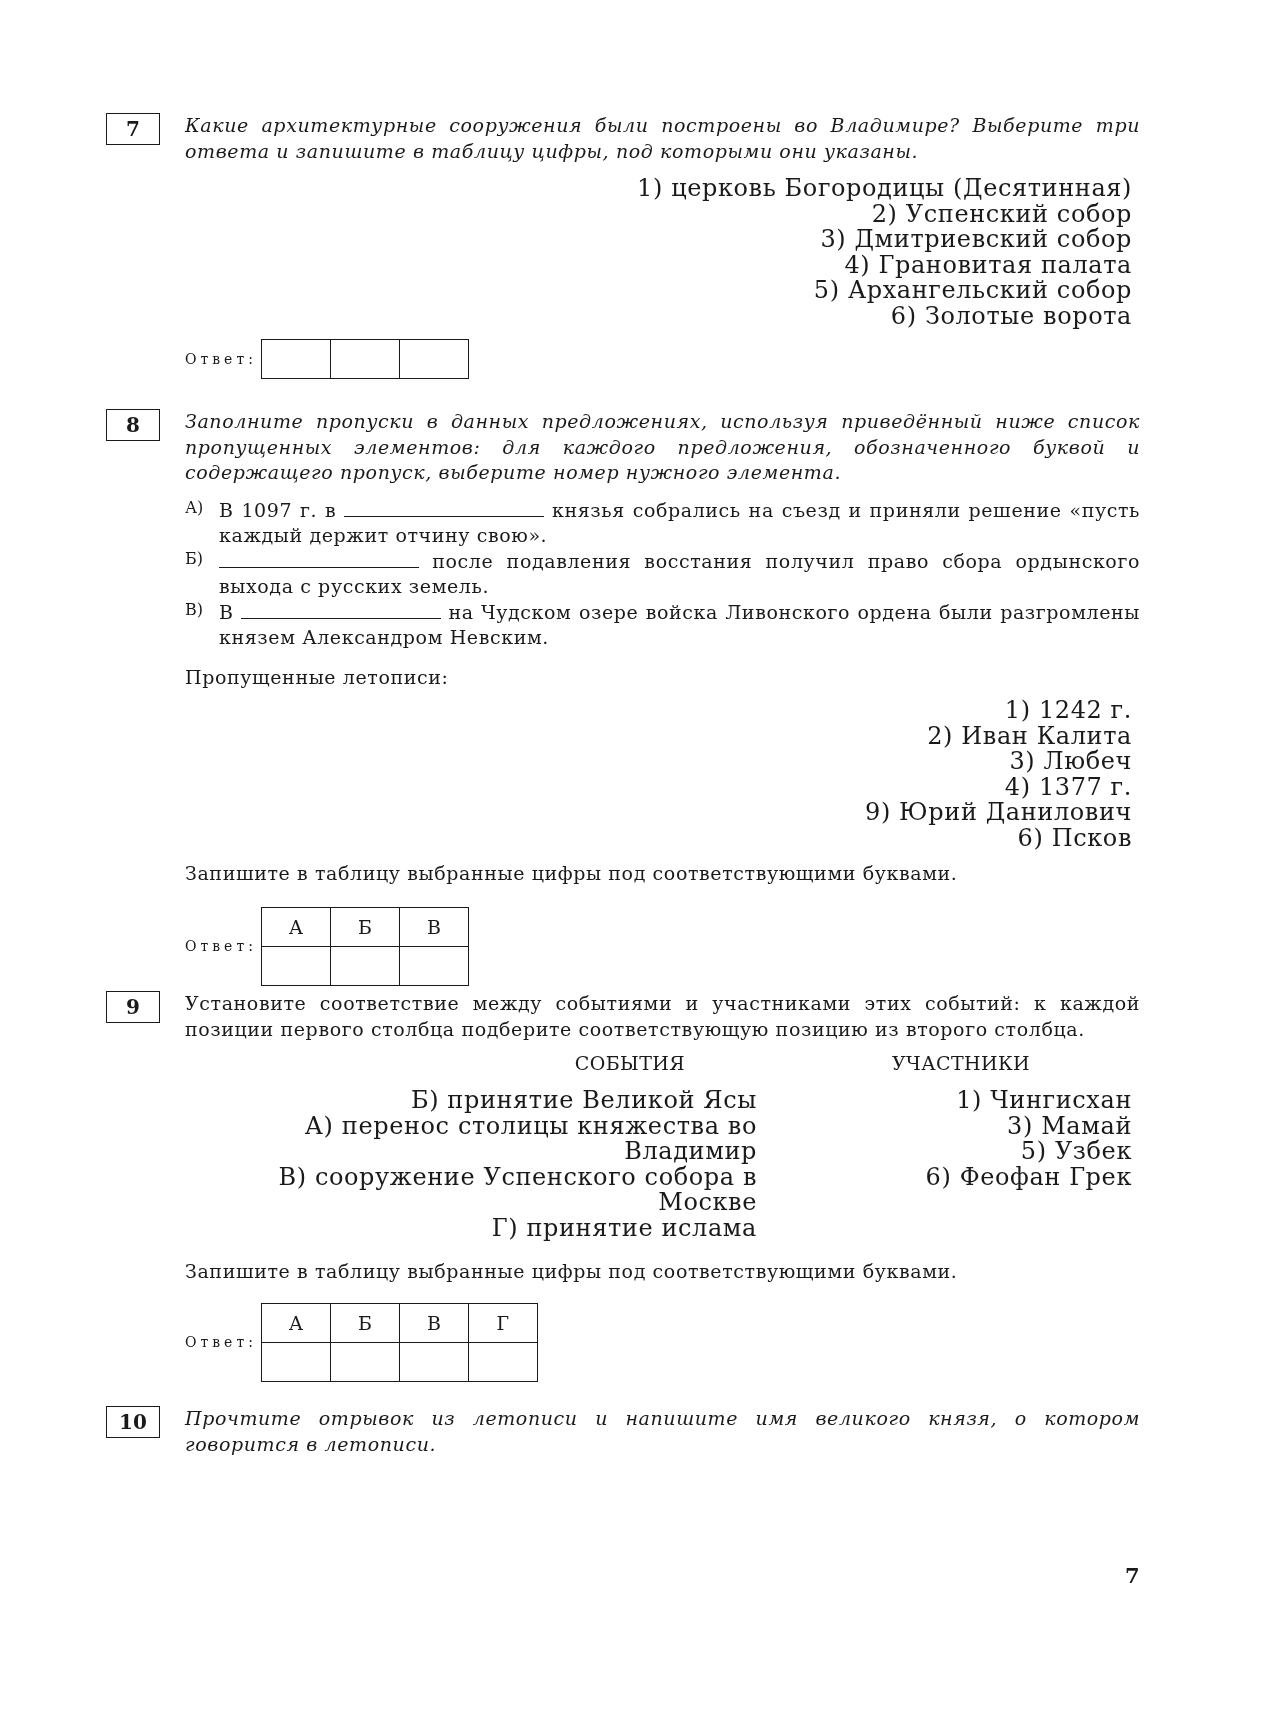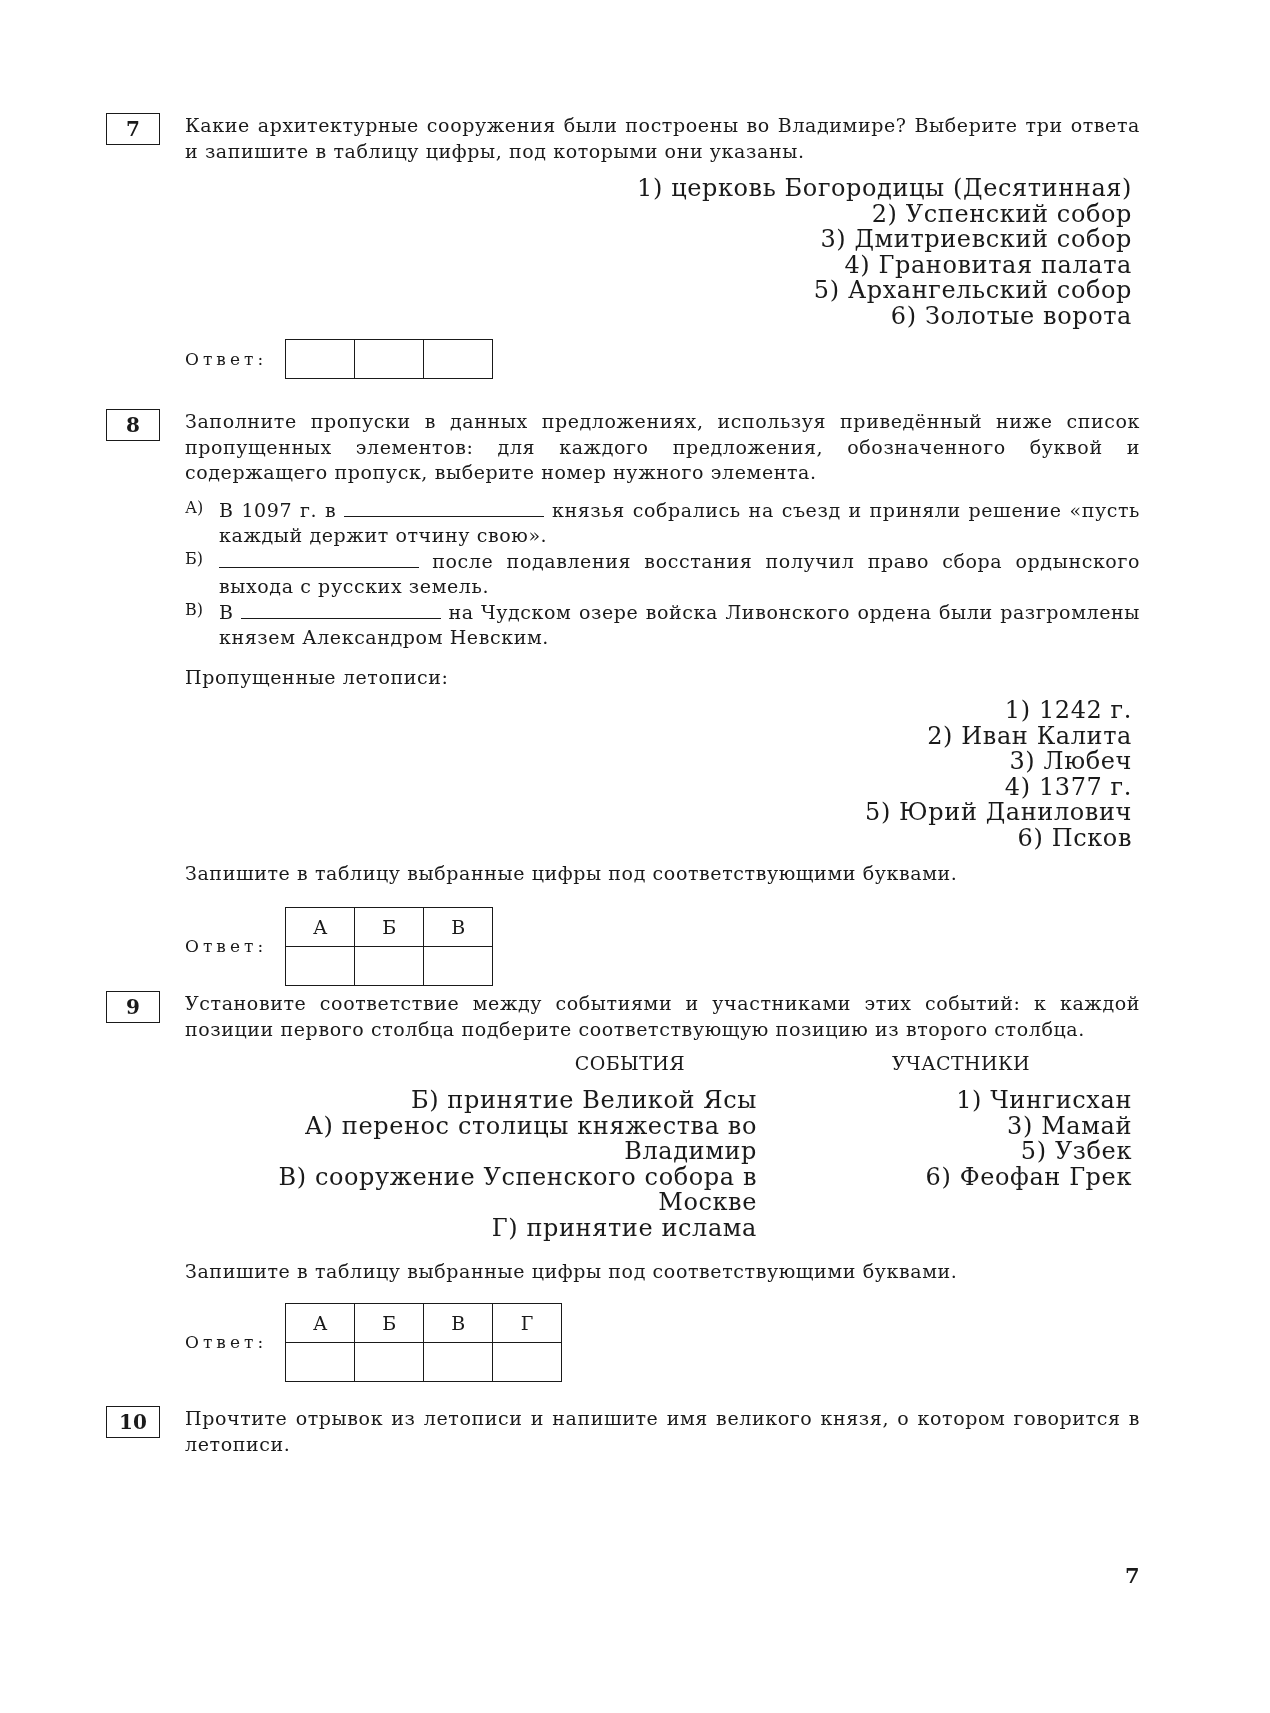--- a/index.html
+++ b/index.html
@@ -4,24 +4,24 @@
 <style>
   html, body { margin: 0; padding: 0; background: #ffffff; }
   body { width: 1270px; height: 1713px; position: relative; overflow: hidden;
          font-family: "DejaVu Serif", "Liberation Serif", serif; color: #1a1a1a; }
   .page { position: absolute; left: 0; top: 0; width: 1270px; height: 1713px; }
   .task { position: absolute; left: 106px; width: 1034px; }
   .num { position: absolute; left: 0; top: 0; width: 54px; height: 32px; border: 1.5px solid #1a1a1a;
          box-sizing: border-box; font-weight: bold; font-size: 20px; text-align: center; line-height: 30px; }
   .body { position: absolute; left: 79px; right: 0; top: 0; }
   p { margin: 0; font-size: 19px; line-height: 25.5px; text-align: justify; letter-spacing: 0.6px; }
-  .q { margin-bottom: 12px; }
+  .q { margin-bottom: 12px; font-style: italic; }
   .list { margin: 8px; padding: 0; list-style: none; font-size: 24px; line-height: 25.5px; letter-spacing: 0.6px; text-align: right; }
   .answer { display: flex; align-items: center; margin-top: 16px; }
-  .answer-label { font-size: 17px; letter-spacing: 4px; margin-right: 18px; text-align: right; }
+  .answer-label { font-size: 14px; letter-spacing: 4px; margin-right: 4px; text-align: right; }
   table.ans { border-collapse: collapse; }
   table.ans td { border: 1.5px solid #1a1a1a; width: 68px; height: 38px; text-align: center;
                  font-size: 19px; padding: 0; }
   .blank { display: inline-block; width: 200px; border-bottom: 1px solid #1a1a1a; height: 18px; vertical-align: baseline; }
   .sent { display: flex; }
   .sent .lbl { width: 34px; flex: 0 0 34px; }
   .sent .txt { flex: 1; text-align: justify; }
   .cols { display: flex; margin-top: 10px; }
   .col1 { width: 580px; }
   .col2 { flex: 1; }
@@ -75,21 +75,21 @@
       <div class="sent">
         <span class="lbl">В)</span>
         <p class="txt"><span>В</span> <span class="blank"></span> <span>на Чудском озере войска Ливонского ордена были разгромлены князем Александром Невским.</span></p>
       </div>
       <p style="margin-top:14px;">Пропущенные летописи:</p>
       <ul class="list">
         <li>1) 1242 г.</li>
         <li>2) Иван Калита</li>
         <li>3) Любеч</li>
         <li>4) 1377 г.</li>
-        <li>5) Юрий Данилович</li>
+        <li>9) Юрий Данилович</li>
         <li>6) Псков</li>
       </ul>
       <p style="margin-top:10px;">Запишите в таблицу выбранные цифры под соответствующими буквами.</p>
       <div class="answer" style="margin-top:20px;">
         <span class="answer-label">Ответ:</span>
         <table class="ans">
           <tbody>
               <tr>
             <td>А</td>
             <td>Б</td>

